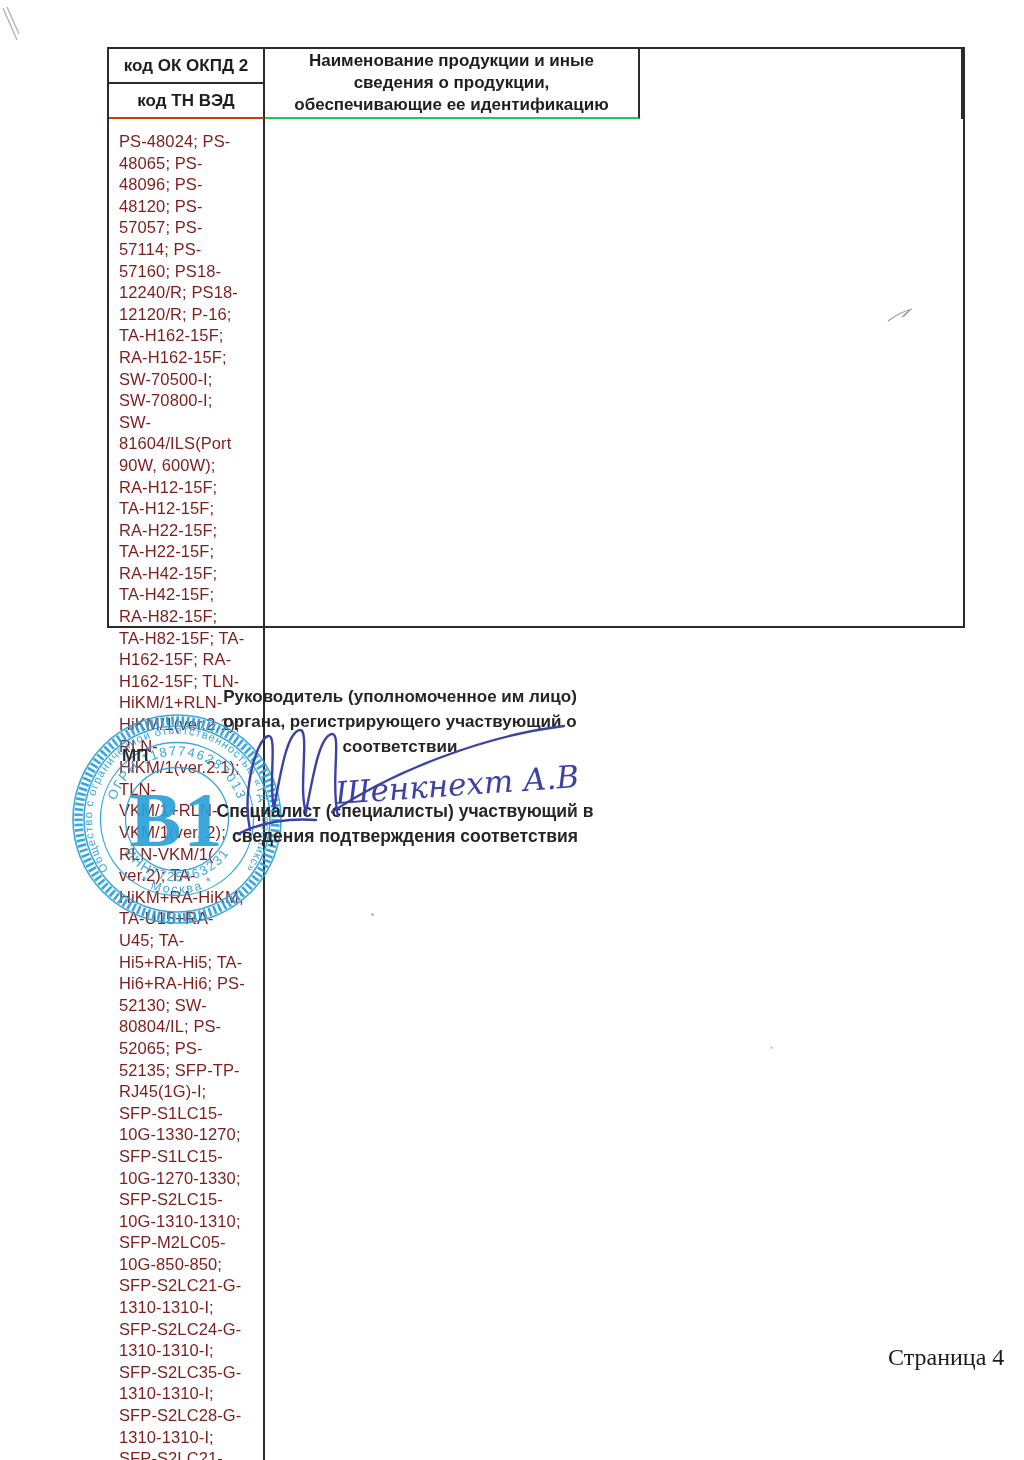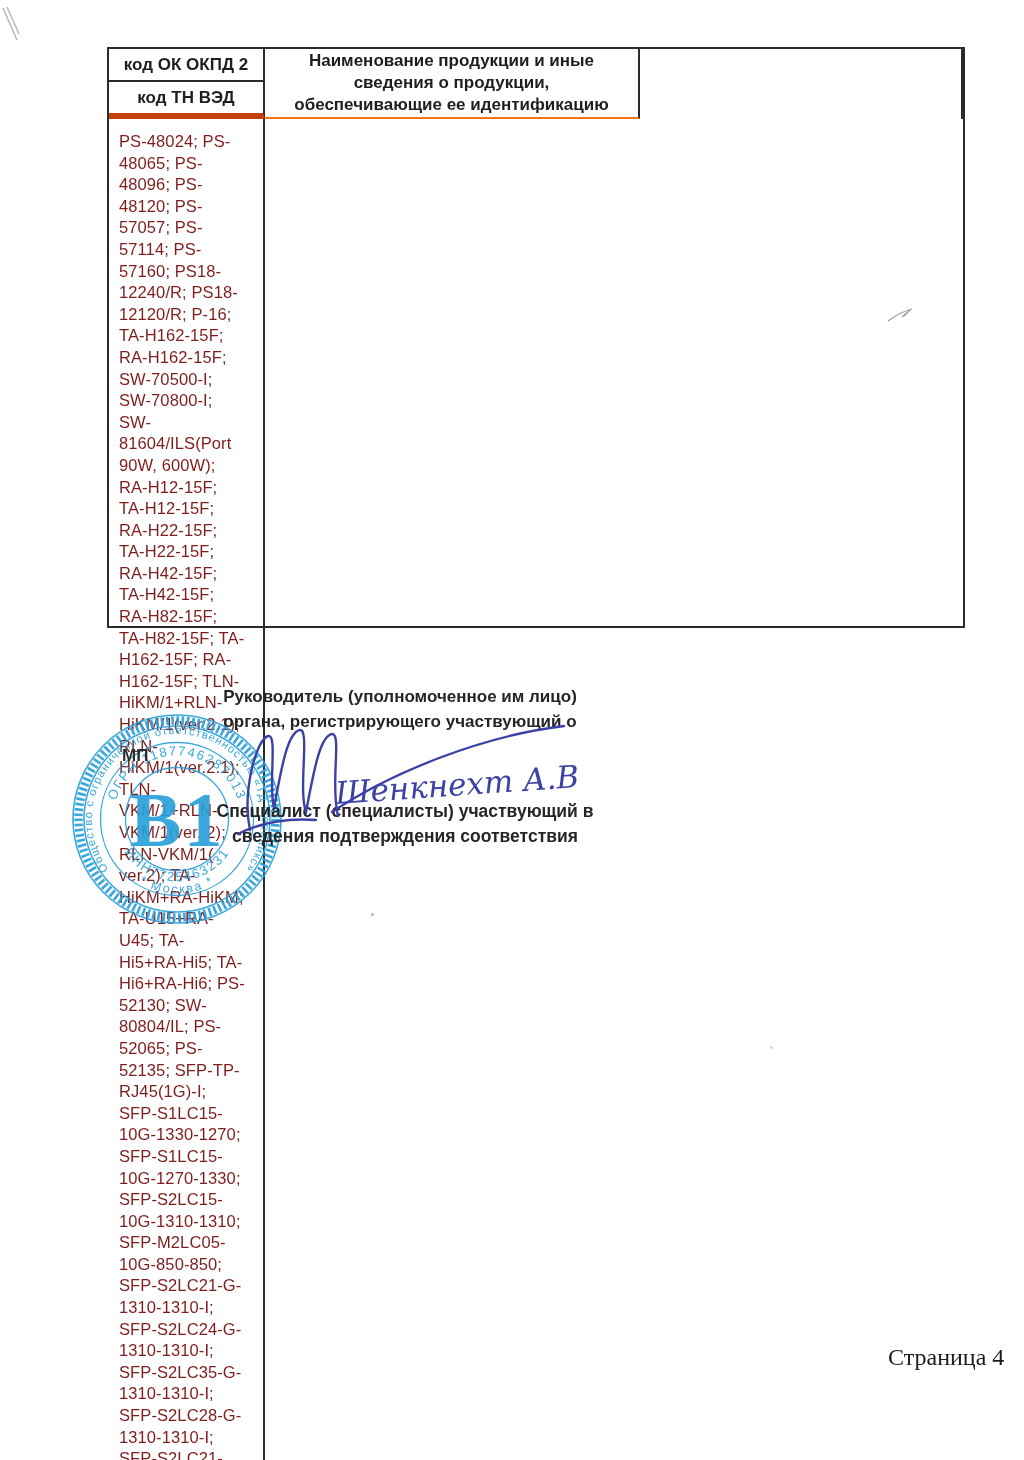--- a/index.html
+++ b/index.html
@@ -23,31 +23,31 @@
     grid-template-rows:70px auto;
   }
   .cell{box-sizing:border-box;}
   .hdr{
     font-weight:bold;font-size:17px;line-height:22px;
     display:flex;align-items:center;justify-content:center;
     text-align:center;
   }
   .col1-hdr{
     border-right:2px solid #2b2b2b;
-    border-bottom:6px solid #c2410c;
+    border-bottom:2px solid #c2410c;
     display:flex;flex-direction:column;
   }
   .col1-hdr .sub{
     flex:1;display:flex;align-items:center;justify-content:center;
     font-weight:bold;font-size:17px;
   }
   .col1-hdr .sub:first-child{border-bottom:2px solid #2b2b2b;}
   .col2-hdr{
     border-right:2px solid #2b2b2b;
-    border-bottom:2px solid #f97316;
+    border-bottom:2px solid #22c55e;
     padding:0 20px;
   }
   .col2-hdr .inner{max-width:332px;}
   .col3-hdr{
     border-bottom:2px solid #2b2b2b;
     padding:0 14px;
   }
   .col3-hdr .inner{max-width:300px;}
   .col1-body{border-right:2px solid #2b2b2b;}
   .col2-body{
@@ -127,20 +127,21 @@
     <div class="cell col2-body">
       <span>PS-48024; PS-48065; PS-48096; PS-48120; PS-57057; PS-57114; PS-57160; PS18-12240/R; PS18-12120/R; P-16; TA-H162-15F; RA-H162-15F; SW-70500-I; SW-70800-I; SW-81604/ILS(Port 90W, 600W); RA-H12-15F; TA-H12-15F; RA-H22-15F; TA-H22-15F; RA-H42-15F; TA-H42-15F; RA-H82-15F; TA-H82-15F; TA-H162-15F; RA-H162-15F; TLN-HiKM/1+RLN-HiKM/1(ver.2.1); RLN-HiKM/1(ver.2.1); TLN-VKM/1+RLN-VKM/1(ver. 2); RLN-VKM/1( ver.2); TA-HiKM+RA-HiKM; TA-U15+RA-U45; TA-Hi5+RA-Hi5; TA-Hi6+RA-Hi6; PS-52130; SW-80804/IL; PS-52065; PS-52135; SFP-TP-RJ45(1G)-I; SFP-S1LC15-10G-1330-1270; SFP-S1LC15-10G-1270-1330; SFP-S2LC15-10G-1310-1310; SFP-M2LC05-10G-850-850; SFP-S2LC21-G-1310-1310-I; SFP-S2LC24-G-1310-1310-I; SFP-S2LC35-G-1310-1310-I; SFP-S2LC28-G-1310-1310-I; SFP-S2LC21-2G-1310-1310-I; TR-IP1C-1; SW-20600-D(ver.2)</span>
       <div class="other-info">Иные продукция:</div>
     </div>
     <div class="cell col3-body"></div>
   </div>
 
   <div class="head-title">
     <div>Руководитель (уполномоченное им лицо)</div>
     <div>органа, регистрирующего участвующий о</div>
+    <div>соответствии</div>
   </div>
 
   <div class="mp-label">МП</div>
 
   <svg class="stamp" viewBox="-113 -113 226 226" xmlns="http://www.w3.org/2000/svg">
     <defs>
       <path id="ring-company" d="M -60.1 60.1 A 85 85 0 1 1 60.1 60.1" fill="none"></path>
       <path id="ring-ogrn" d="M -63 11 A 63.9 63.9 0 1 1 63 11" fill="none"></path>
       <path id="ring-inn" d="M -54 31 A 62.3 62.3 0 0 0 54 31" fill="none"></path>
       <path id="ring-city" d="M -38 64 A 74.4 74.4 0 0 0 38 64" fill="none"></path>

